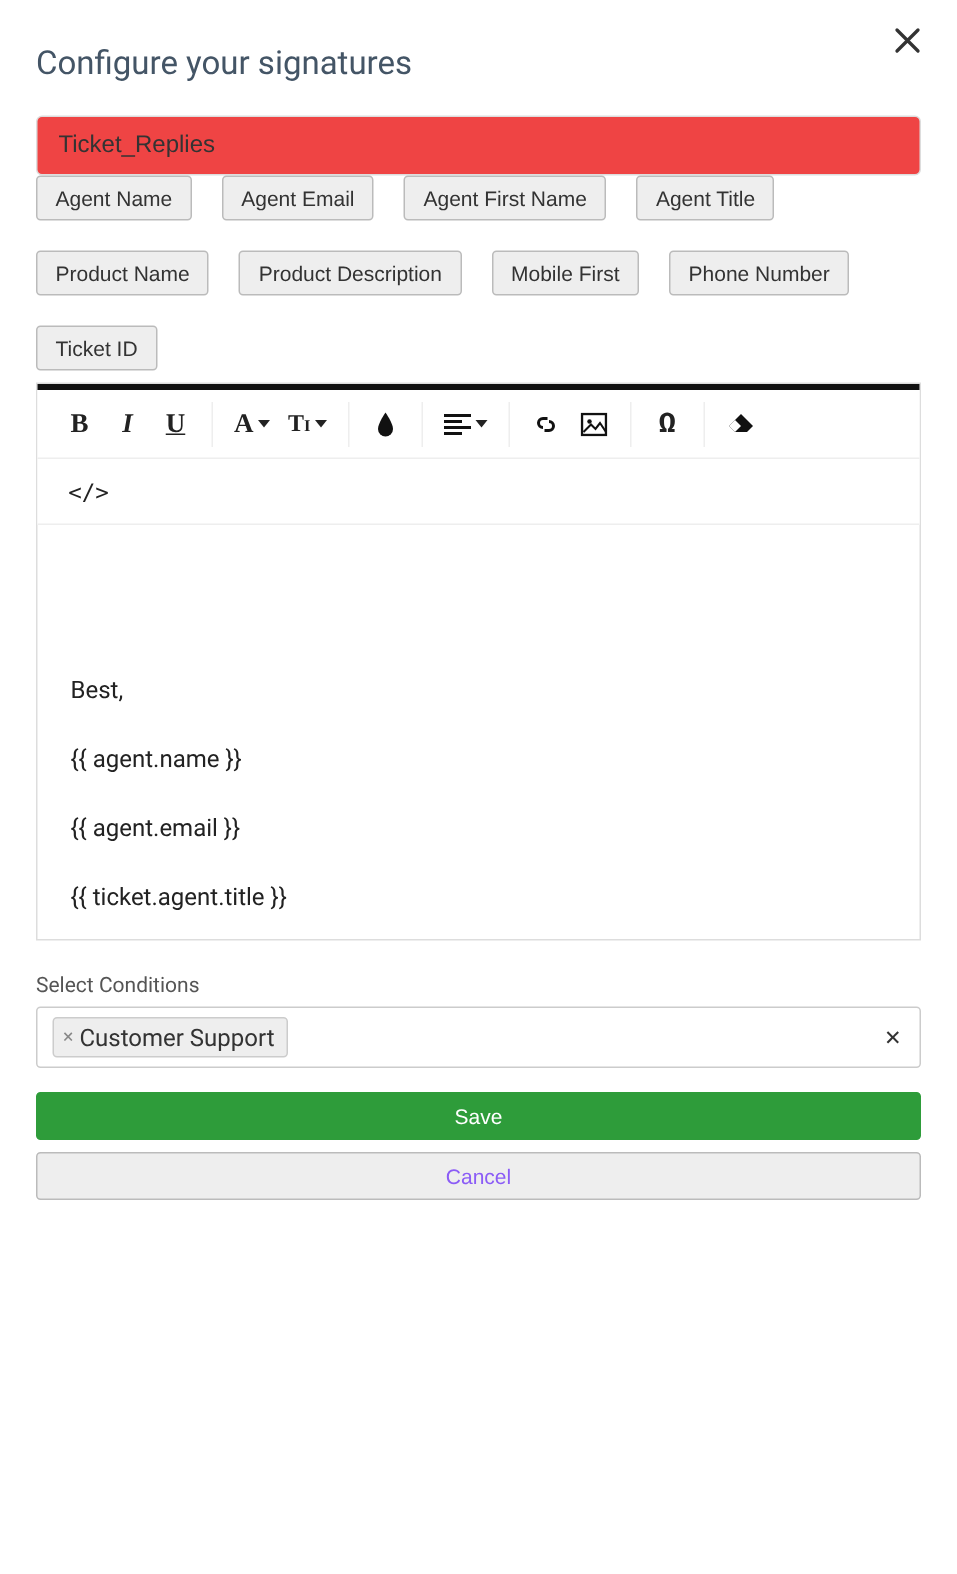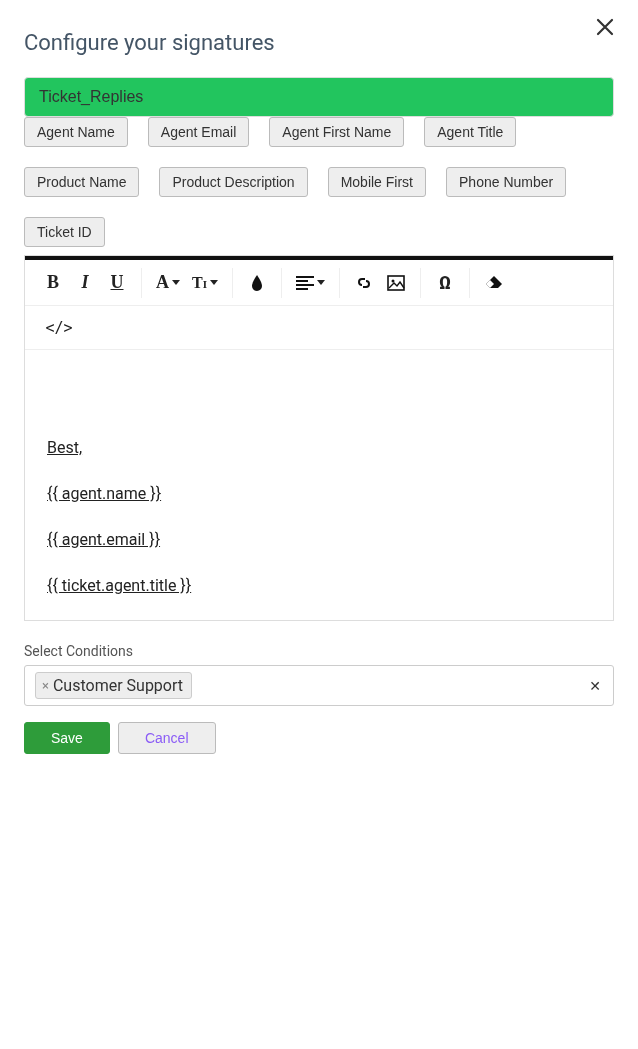--- a/index.html
+++ b/index.html
@@ -30,21 +30,21 @@
     font-weight: 400;
     margin: 18px 0 22px 0;
   }
   .name-input {
     width: 100%;
     padding: 10px 14px;
     font-size: 16px;
     border: 1px solid #ddd;
     border-radius: 4px;
     color: #333;
-    background: #22c55e;
+    background: #ef4444;
   }
   .section-heading {
     font-size: 22px;
     font-weight: 600;
     color: #222;
     margin: 32px 0 12px 0;
   }
   .placeholder-row {
     display: flex;
     flex-wrap: wrap;
@@ -116,21 +116,21 @@
     background: #fff;
   }
   .editor-body {
     min-height: 270px;
     padding: 16px 22px;
     font-size: 16px;
     color: #222;
     line-height: 1.5;
     outline: none;
   }
-  .editor-body p { margin: 0 0 22px 0; text-decoration: underline; }
+  .editor-body p { margin: 12px 0 22px 0; }
   .editor-body p:last-child { margin-bottom: 0; }
   .editor-body .spacer { height: 70px; }
 
   .label-small {
     font-size: 14px;
     color: #555;
     margin: 22px 0 6px 0;
   }
   .tag-input {
     border: 1px solid #ccc;
@@ -163,20 +163,21 @@
     top: 50%;
     transform: translateY(-50%);
     cursor: pointer;
     color: #333;
     font-size: 14px;
   }
   .btn-row {
     display: flex;
     gap: 8px;
     margin-top: 16px;
+    flex-direction: column;
   }
   .btn {
     padding: 7px 26px;
     font-size: 14px;
     border-radius: 3px;
     cursor: pointer;
     border: 1px solid transparent;
   }
   .btn-primary {
     background: #2e9c3a;

